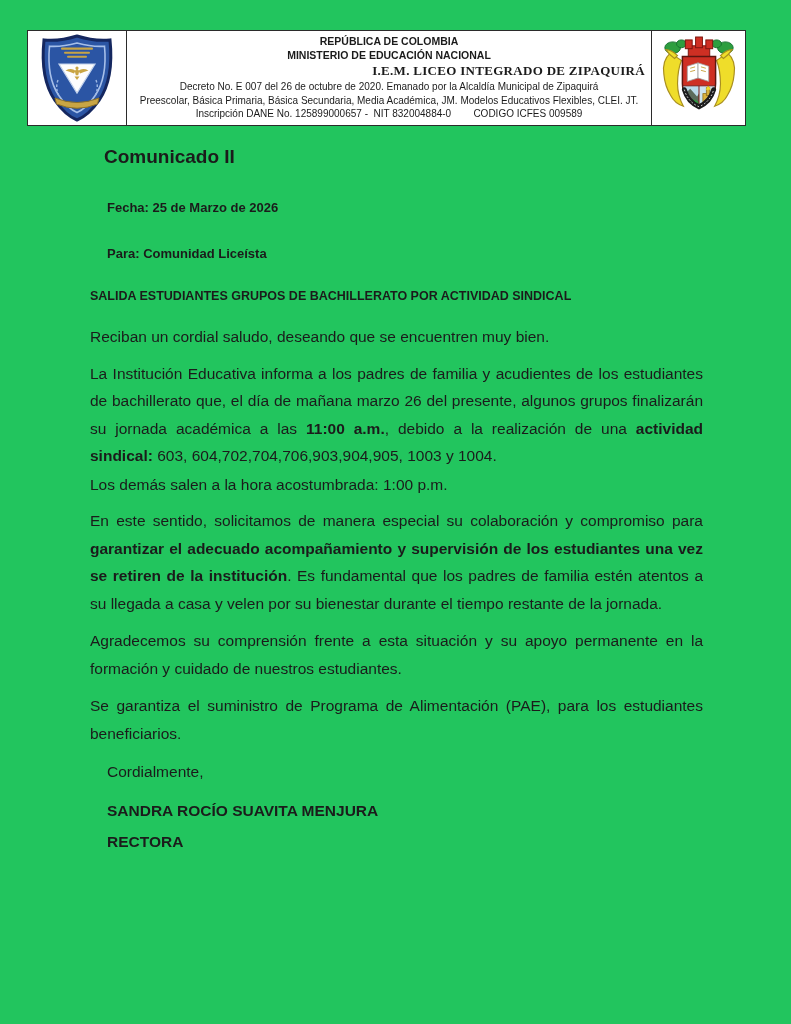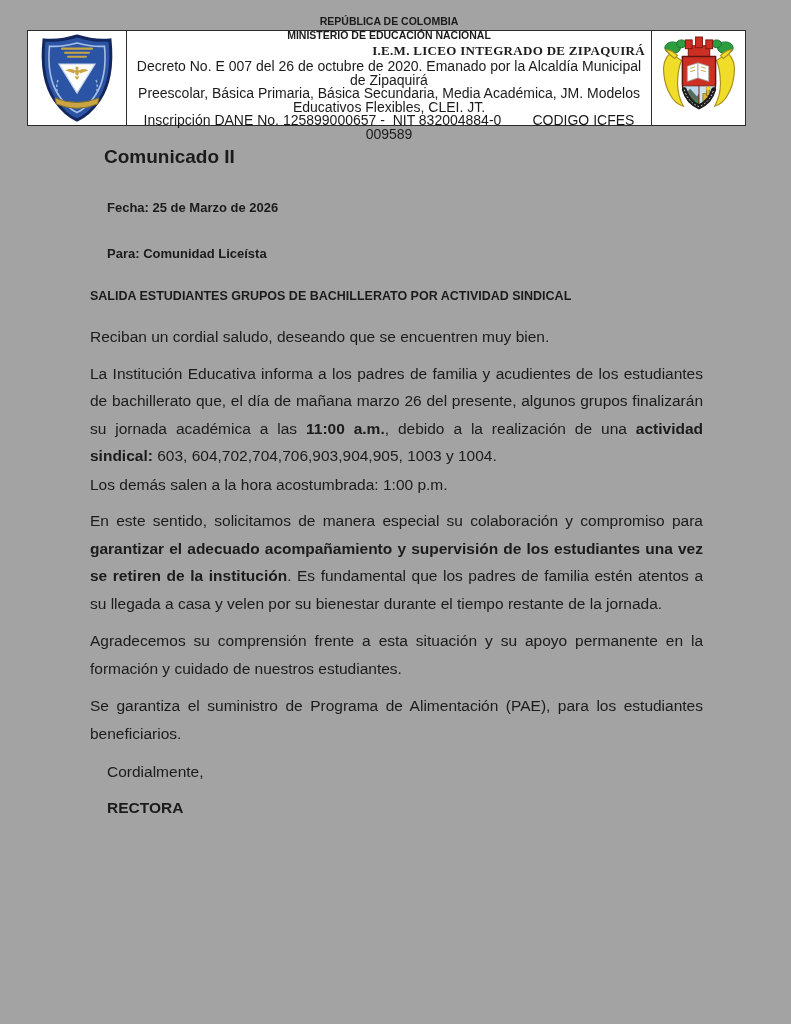--- a/index.html
+++ b/index.html
@@ -1,19 +1,19 @@
 <!DOCTYPE html>
 <html><head>
 <meta charset="utf-8">
 <style>
   * { margin:0; padding:0; box-sizing:border-box; }
   html,body { background:#ffffff; }
   .page {
     position:relative; width:791px; height:1024px; margin:0 auto;
-    background:#a3a3a3; color:#1b1b1b; overflow:hidden;
+    background:#22c55e; color:#1b1b1b; overflow:hidden;
     font-family:"Liberation Sans", sans-serif;
   }
   
   .letterhead {
     position:absolute; left:27px; top:30px; width:719px; height:96px;
     border:1.5px solid #2b2b2b; display:flex; background:#fff;
   }
   .lh-cell-left {
     width:99px; border-right:1.5px solid #2b2b2b;
     display:flex; align-items:center; justify-content:center;
@@ -22,21 +22,21 @@
     flex:1; display:flex; flex-direction:column; justify-content:center;
     text-align:center; padding:2px 6px; line-height:13.5px;
   }
   .lh-cell-right {
     width:94px; border-left:1.5px solid #2b2b2b;
     display:flex; align-items:center; justify-content:center;
   }
   .lh-bold  { font-size:10.5px; font-weight:bold; }
   .lh-serif { font-family:"Liberation Serif", serif; font-size:13px; font-weight:bold;
               letter-spacing:.3px; line-height:16px; margin:1px 0;text-align:right; }
-  .lh-small { font-size:14px; }
+  .lh-small { font-size:10px; }
   .prewrap  { white-space:pre-wrap; }
   
   .content { position:absolute; left:0; top:126px; width:661px; }
   .title   { margin:20px 0 0 104px; font-size:19px; line-height:22px; font-weight:bold; }
   .meta    { font-size:13px; line-height:18px; font-weight:bold; }
   .m1 { margin:31px 0 0 107px; }
   .m2 { margin:28px 0 0 107px; }
   .m3 { margin:27px 0 0 107px; }
   .subject { margin:26px 0 0 90px; width:612px; text-align:left;
              font-size:12.5px; line-height:15px; font-weight:bold; }
@@ -164,16 +164,17 @@
     <p class="body-p p3">Los demás salen a la hora acostumbrada: 1:00 p.m.</p>
 
     <p class="body-p p4"><span>En este sentido, solicitamos de manera especial su colaboración y compromiso para </span><span class="b">garantizar el adecuado acompañamiento y supervisión de los estudiantes una vez se retiren de la institución</span><span>. Es fundamental que los padres de familia estén atentos a su llegada a casa y velen por su bienestar durante el tiempo restante de la jornada.</span></p>
 
     <p class="body-p p6">Agradecemos su comprensión frente a esta situación y su apoyo permanente en la formación y cuidado de nuestros estudiantes.</p>
 
     <p class="body-p p5">Se garantiza el suministro de Programa de Alimentación (PAE), para los estudiantes beneficiarios.</p>
 
     <p class="closing">Cordialmente,</p>
 
+    <p class="sig-name">SANDRA ROCÍO SUAVITA MENJURA</p>
     <p class="sig-title">RECTORA</p>
 
   </div>
 </div>
 
 </body></html>

